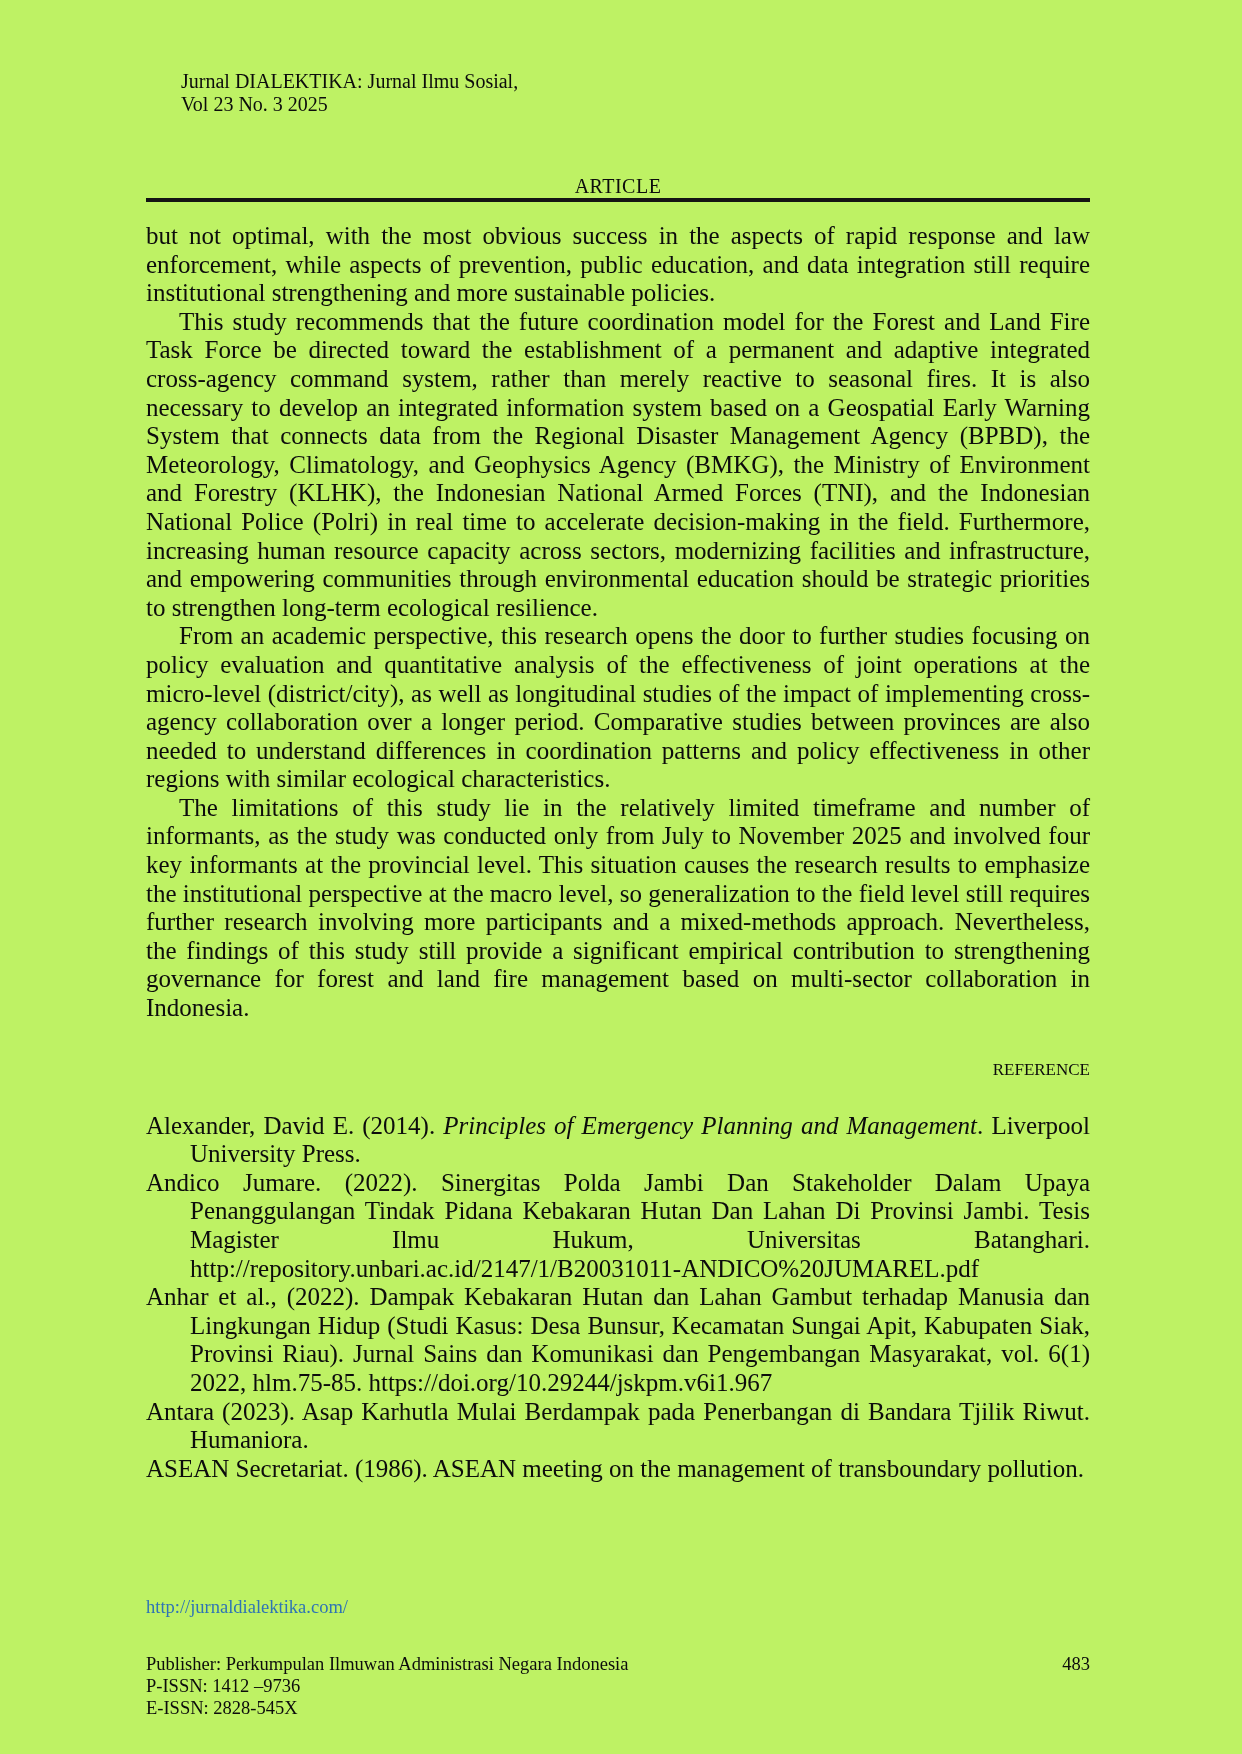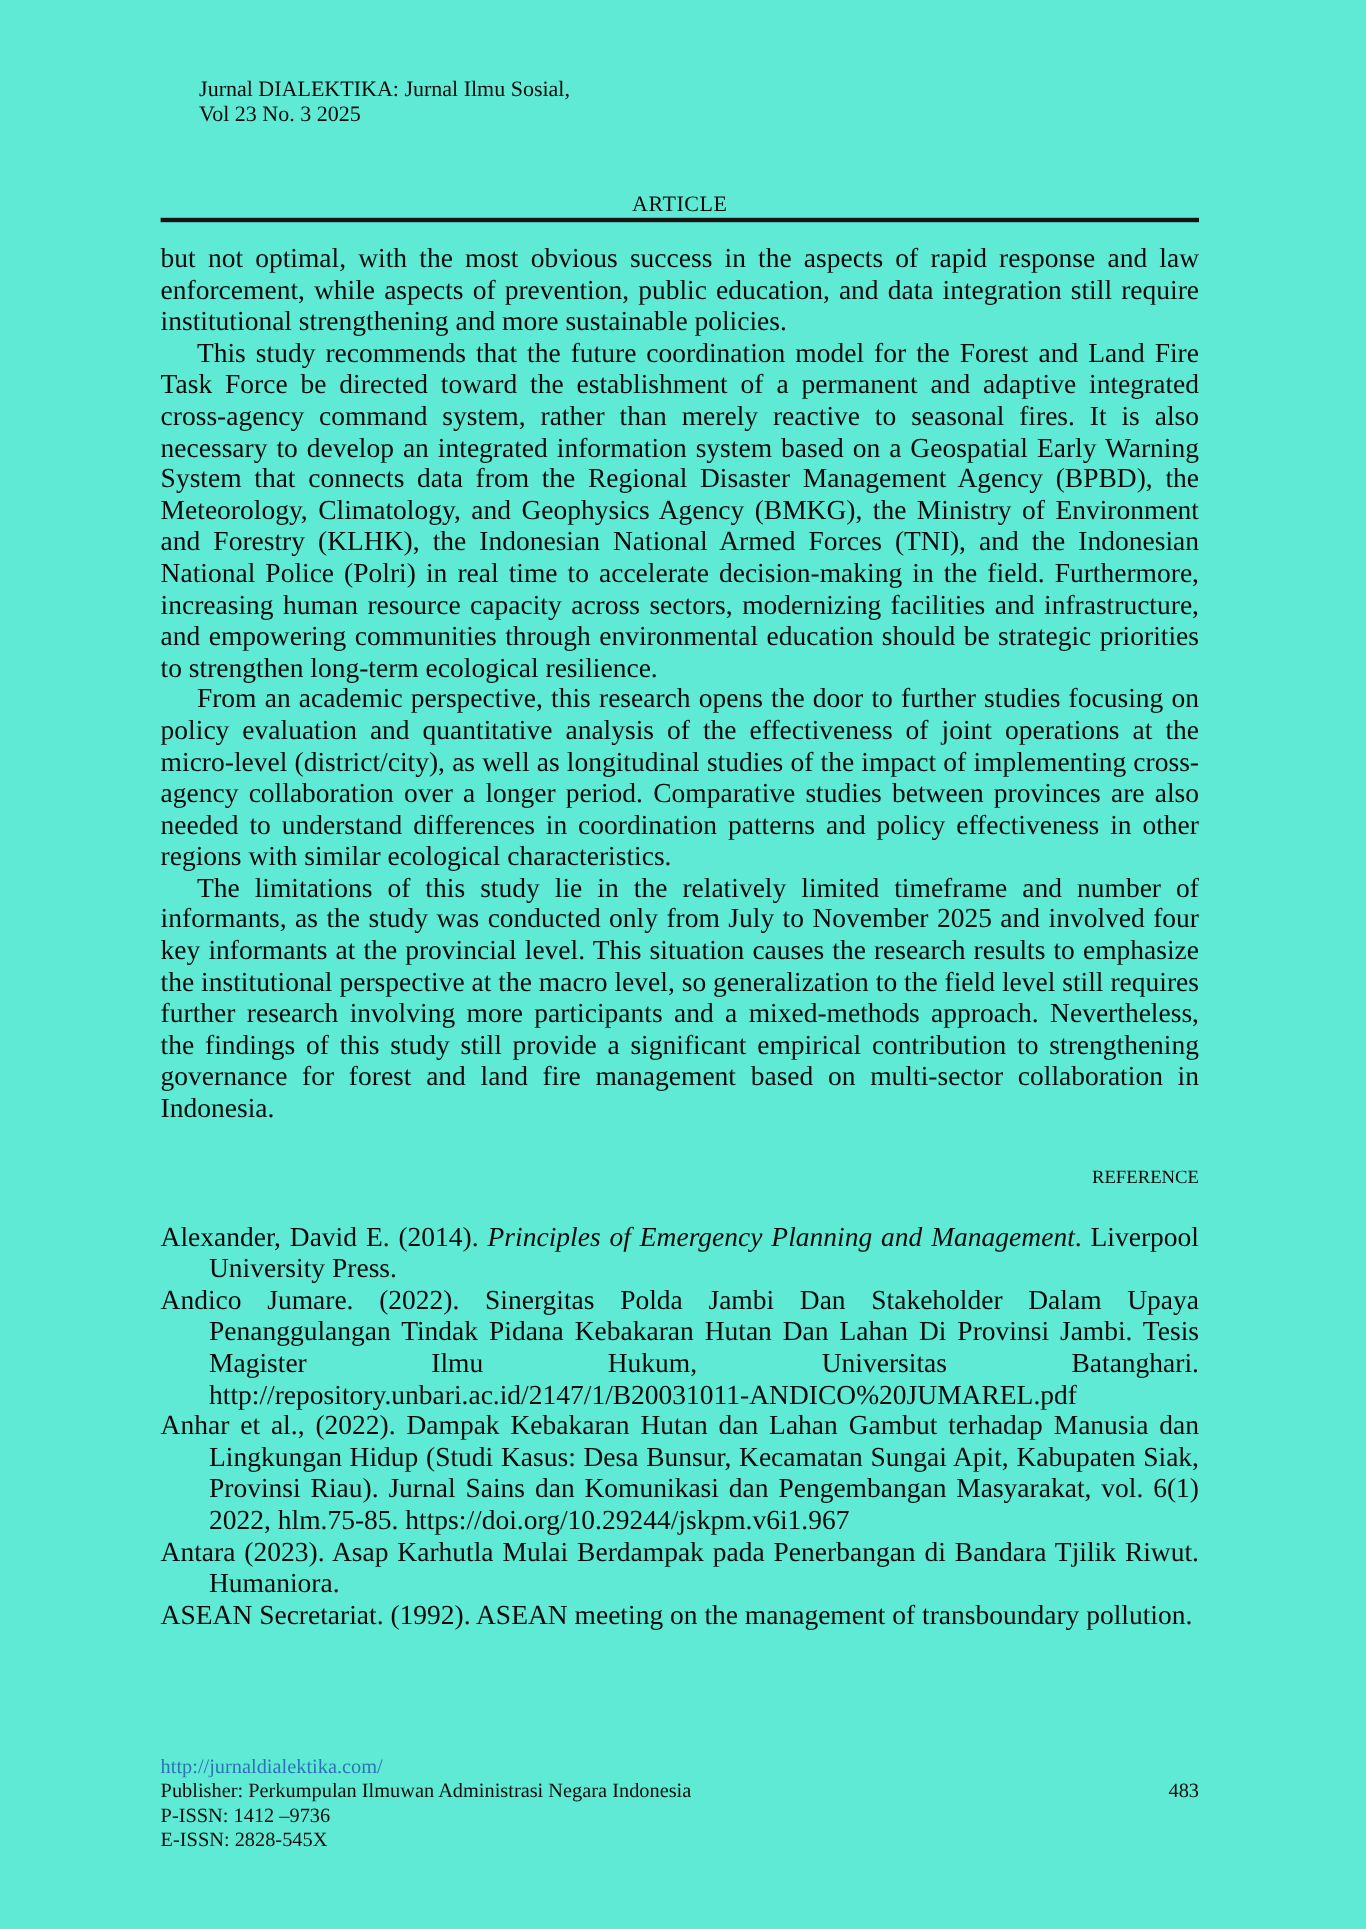--- a/index.html
+++ b/index.html
@@ -4,21 +4,21 @@
 <style>
   html, body {
     margin: 0;
     padding: 0;
     background: #ffffff;
   }
   .page {
     position: relative;
     width: 1242px;
     height: 1754px;
-    background: #5eead4;
+    background: #bef264;
     font-family: "Liberation Serif", "DejaVu Serif", serif;
     color: #0c0c0c;
     overflow: hidden;
   }
   .masthead {
     position: absolute;
     left: 181px;
     top: 70px;
     font-size: 20px;
     line-height: 23px;
@@ -77,20 +77,21 @@
     line-height: 22px;
   }
   .footer-link {
     color: #2e74b5;
     cursor: pointer;
   }
   .pub-row {
     display: flex;
     justify-content: space-between;
     align-items: flex-start;
+    margin-top: 35px;
   }
 </style>
 </head>
 <body>
 
 <div class="page">
 
   <header class="masthead">
     <div>Jurnal DIALEKTIKA: Jurnal Ilmu Sosial,</div>
     <div>Vol 23 No. 3 2025</div>
@@ -107,21 +108,21 @@
       <p class="para indent">The limitations of this study lie in the relatively limited timeframe and number of informants, as the study was conducted only from July to November 2025 and involved four key informants at the provincial level. This situation causes the research results to emphasize the institutional perspective at the macro level, so generalization to the field level still requires further research involving more participants and a mixed-methods approach. Nevertheless, the findings of this study still provide a significant empirical contribution to strengthening governance for forest and land fire management based on multi-sector collaboration in Indonesia.</p>
     </section>
 
     <h2 class="ref-heading">REFERENCE</h2>
 
     <section class="ref-list">
       <p class="ref"><span>Alexander, David E. (2014). </span><span class="italic">Principles of Emergency Planning and Management</span><span>. Liverpool University Press.</span></p>
       <p class="ref"><span>Andico Jumare. (2022). Sinergitas Polda Jambi Dan Stakeholder Dalam Upaya Penanggulangan Tindak Pidana Kebakaran Hutan Dan Lahan Di Provinsi Jambi. Tesis Magister Ilmu Hukum, Universitas Batanghari. http://repository.unbari.ac.id/2147/1/B20031011-ANDICO%20JUMAREL.pdf</span></p>
       <p class="ref"><span>Anhar et al., (2022). Dampak Kebakaran Hutan dan Lahan Gambut terhadap Manusia dan Lingkungan Hidup (Studi Kasus: Desa Bunsur, Kecamatan Sungai Apit, Kabupaten Siak, Provinsi Riau). Jurnal Sains dan Komunikasi dan Pengembangan Masyarakat, vol. 6(1) 2022, hlm.75-85. https://doi.org/10.29244/jskpm.v6i1.967</span></p>
       <p class="ref"><span>Antara (2023). Asap Karhutla Mulai Berdampak pada Penerbangan di Bandara Tjilik Riwut. Humaniora.</span></p>
-      <p class="ref"><span>ASEAN Secretariat. (1992). ASEAN meeting on the management of transboundary pollution.</span></p>
+      <p class="ref"><span>ASEAN Secretariat. (1986). ASEAN meeting on the management of transboundary pollution.</span></p>
     </section>
   </main>
 
   <footer class="footer">
     <div><a class="footer-link">http://jurnaldialektika.com/</a></div>
     <div class="pub-row">
       <span>Publisher: Perkumpulan Ilmuwan Administrasi Negara Indonesia</span>
       <span>483</span>
     </div>
     <div>P-ISSN: 1412 –9736</div>

